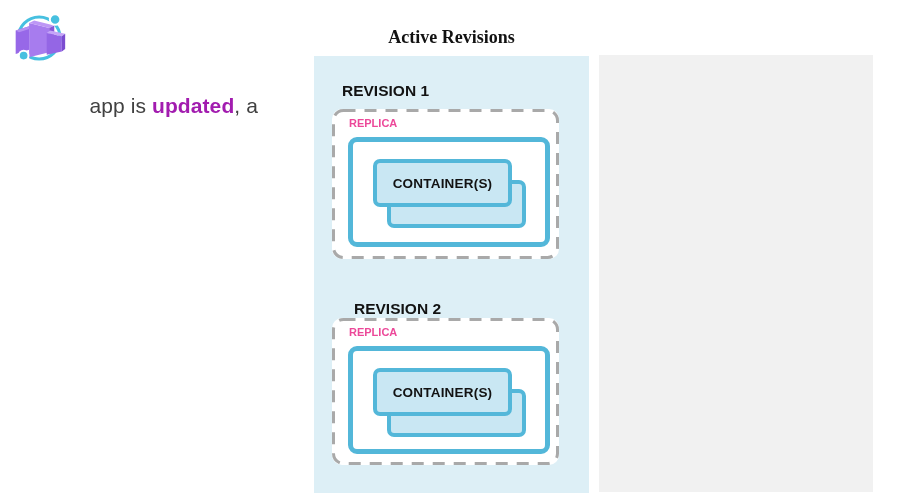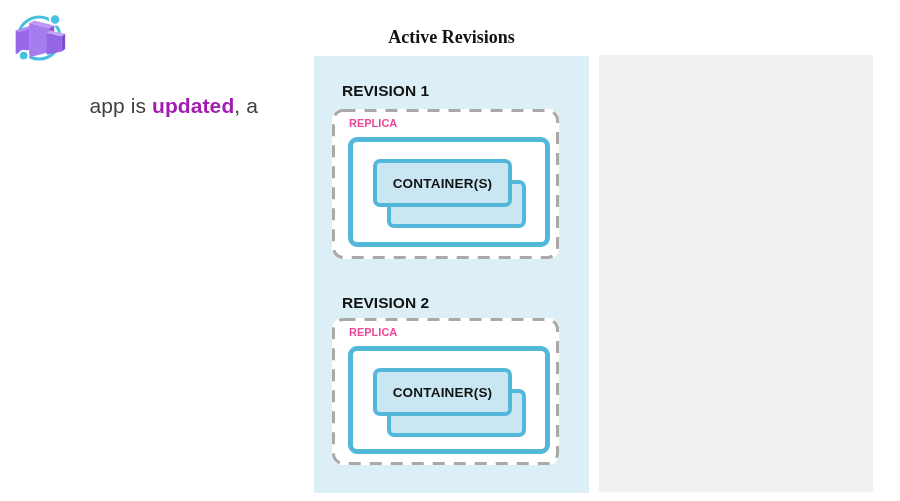--- a/index.html
+++ b/index.html
@@ -51,21 +51,21 @@
 
   
   .rev-label {
     position: absolute;
     left: 28px;
     font-weight: bold;
     font-size: 15.5px;
     color: #121212;
   }
   .rev1 .rev-label { top: 26px; }
-  .rev2 .rev-label { top: 238px; }
+  .rev2 .rev-label { top: 244px; margin-left: 12px; }
 
   .dashed-box {
     position: absolute;
     left: 18px;
     width: 227px;
     height: 150px;
     background: #ffffff;
     border-radius: 10px;
   }
   .rev1 .dashed-box { top: 53px; }

